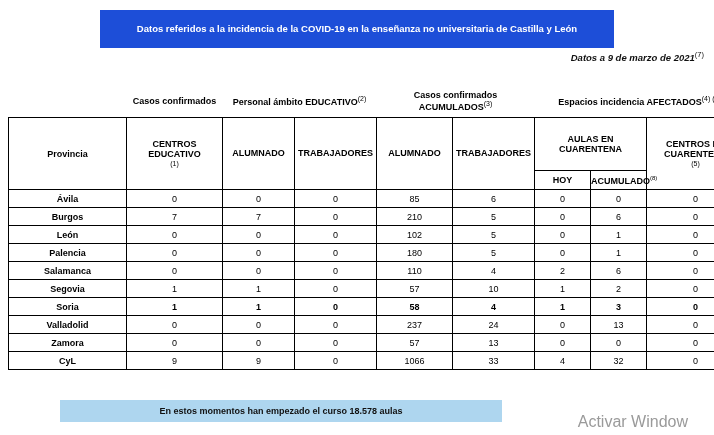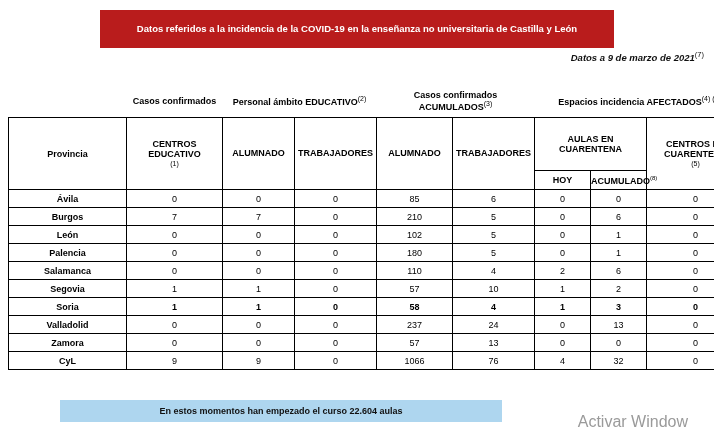--- a/index.html
+++ b/index.html
@@ -6,21 +6,21 @@
   body{
     width:714px;height:435px;
     background:#ffffff;
     font-family:"Liberation Sans", sans-serif;
     position:relative;
     overflow:hidden;
   }
   .banner{
     position:absolute;
     left:100px; top:10px; width:514px; height:38px;
-    background:#b91c1c;
+    background:#1d4ed8;
     display:flex;align-items:center;justify-content:center;
   }
   .banner-text{
     color:#ffffff;
     font-size:9.5px;
     font-weight:bold;
     text-align:center;
     line-height:1.2;
     padding:0 6px;
   }
@@ -285,25 +285,25 @@
         <td>0</td>
         <td>0</td>
         <td>0</td>
       </tr>
       <tr class="data-row">
         <td class="prov">CyL</td>
         <td>9</td>
         <td>9</td>
         <td>0</td>
         <td>1066</td>
-        <td>76</td>
+        <td>33</td>
         <td>4</td>
         <td>32</td>
         <td>0</td>
       </tr>
     </tbody>
 </table>
 
 <div class="footer">
-  <div class="footer-text">En estos momentos han empezado el curso 22.604 aulas</div>
+  <div class="footer-text">En estos momentos han empezado el curso 18.578 aulas</div>
 </div>
 
 <div class="watermark">Activar Window</div>
 
 </body></html>

